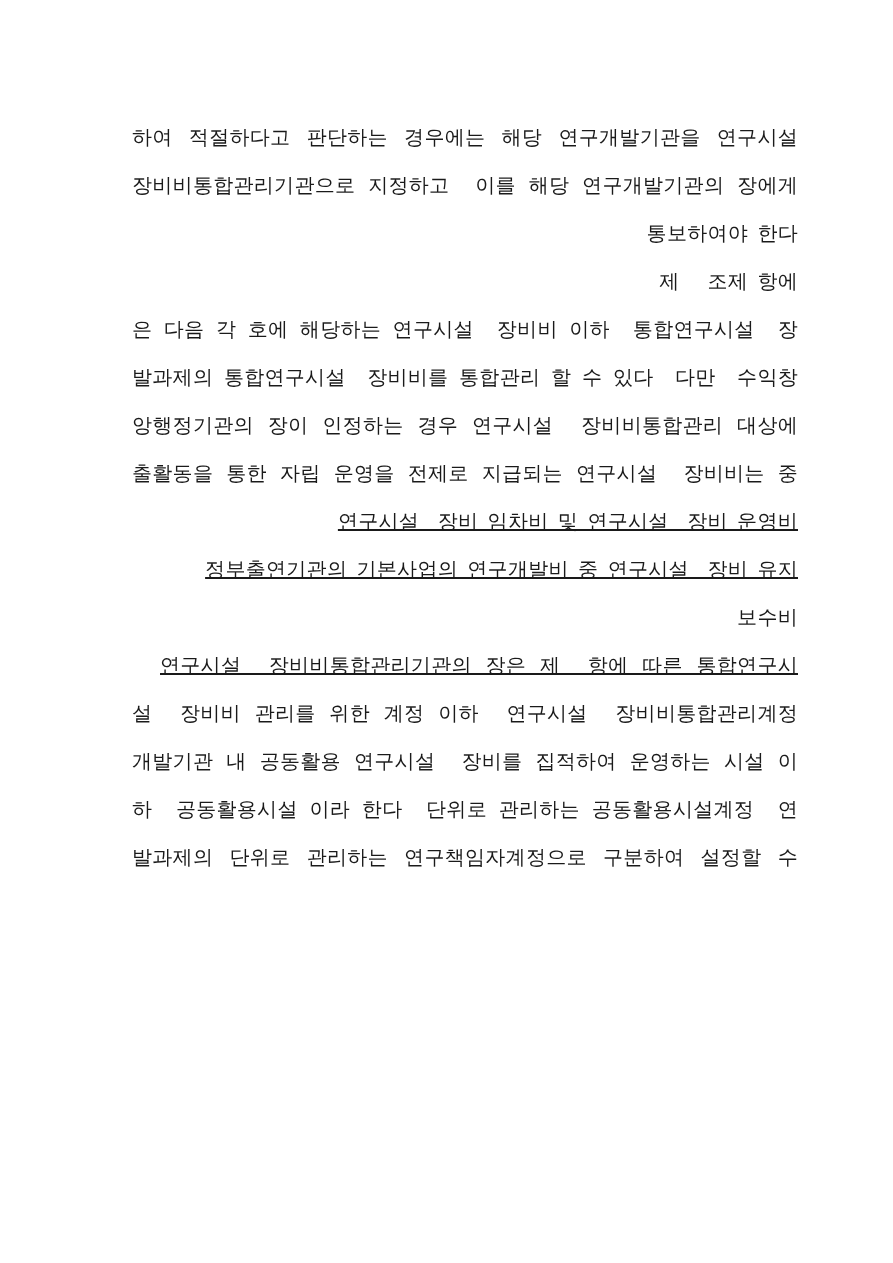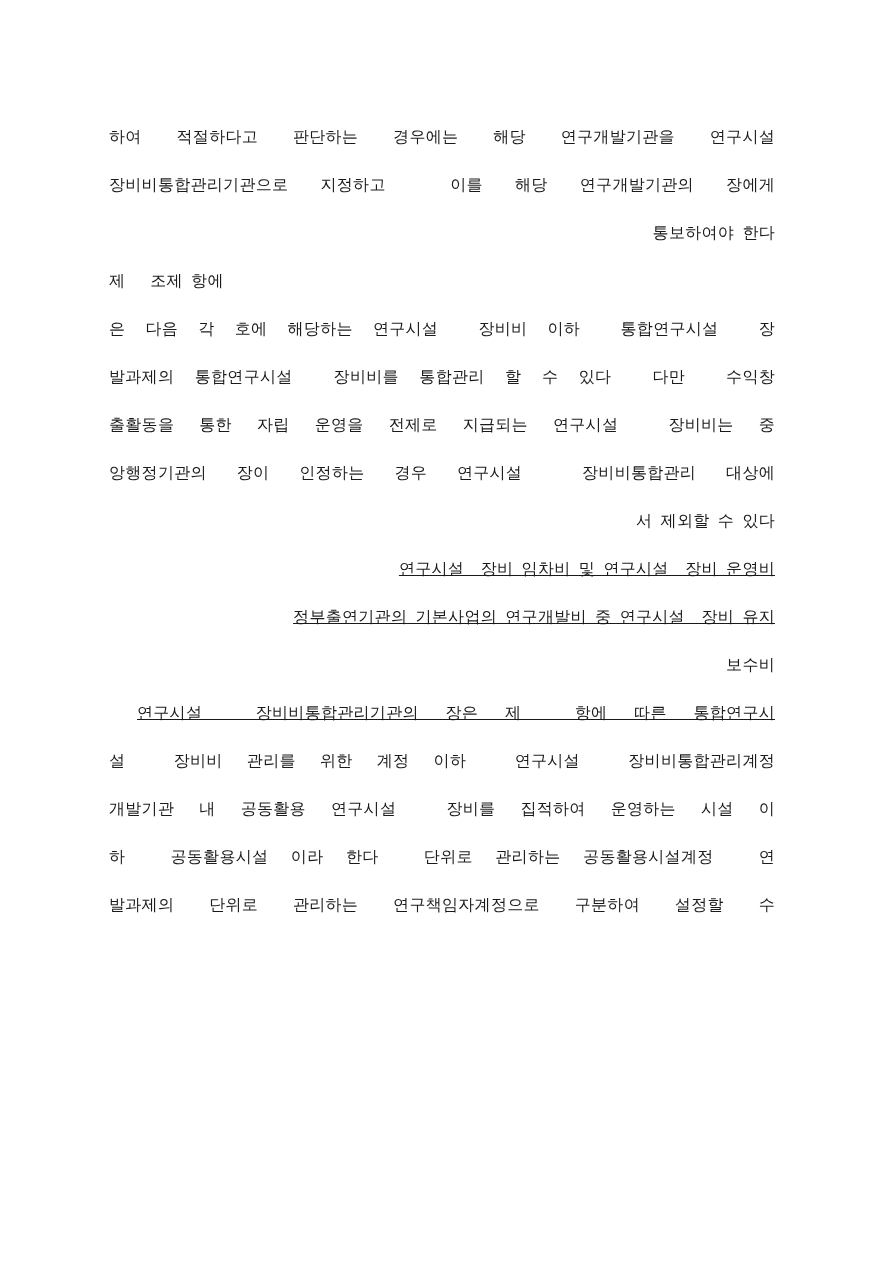--- a/index.html
+++ b/index.html
@@ -17,64 +17,63 @@
     overflow:hidden;
   }
   .page{
     position:relative;
     width:893px;
     height:1263px;
     background:var(--bg);
   }
   .textblock{
     position:absolute;
-    left:109px;
+    left:132px;
     top:113px;
     width:666px;
     font-family:"Liberation Serif","DejaVu Serif",serif;
-    font-size:16px;
+    font-size:20px;
     line-height:48px;
     color:var(--ink);
     word-spacing:4px;
     letter-spacing:0.3px;
   }
   p.line{
     margin:0;
     padding:0;
     height:48px;
     text-align:right;
   }
   
   p.line.j{
     text-align:justify;
     text-align-last:justify;
   }
   
   p.line.r{
-    text-align:left;
+    text-align:right;
     font-family:Liberation Serif, serif;
   }
   
   p.line.i1{ padding-left:28px;text-decoration:underline; }
   p.line.i2{ padding-left:11px; }
 </style>
 </head>
 <body>
 
 <div class="page">
   <div class="textblock">
     <p class="line j">하여 적절하다고 판단하는 경우에는 해당 연구개발기관을 연구시설</p>
     <p class="line j">장비비통합관리기관으로 지정하고&nbsp; 이를 해당 연구개발기관의 장에게</p>
     <p class="line">통보하여야 한다</p>
     <p class="line r">제&nbsp;&nbsp;&nbsp;조제 항에</p>
     <p class="line j">은 다음 각 호에 해당하는 연구시설&nbsp; 장비비 이하&nbsp; 통합연구시설&nbsp; 장</p>
     <p class="line j">발과제의 통합연구시설&nbsp; 장비비를 통합관리 할 수 있다&nbsp; 다만&nbsp; 수익창</p>
+    <p class="line j">앙행정기관의 장이 인정하는 경우 연구시설&nbsp; 장비비통합관리 대상에</p>
     <p class="line j">출활동을 통한 자립 운영을 전제로 지급되는 연구시설&nbsp; 장비비는 중</p>
-    <p class="line j">앙행정기관의 장이 인정하는 경우 연구시설&nbsp; 장비비통합관리 대상에</p>
-    <p class="line">서 제외할 수 있다</p>
     <p class="line i1">연구시설&nbsp; 장비 임차비 및 연구시설&nbsp; 장비 운영비</p>
     <p class="line i1">정부출연기관의 기본사업의 연구개발비 중 연구시설&nbsp; 장비 유지</p>
     <p class="line i2">보수비</p>
     <p class="line j i1">연구시설&nbsp; 장비비통합관리기관의 장은 제&nbsp; 항에 따른 통합연구시</p>
     <p class="line j">설&nbsp; 장비비 관리를 위한 계정 이하&nbsp; 연구시설&nbsp; 장비비통합관리계정</p>
     <p class="line j">개발기관 내 공동활용 연구시설&nbsp; 장비를 집적하여 운영하는 시설 이</p>
     <p class="line j">하&nbsp; 공동활용시설 이라 한다&nbsp; 단위로 관리하는 공동활용시설계정&nbsp; 연</p>
     <p class="line j">발과제의 단위로 관리하는 연구책임자계정으로 구분하여 설정할 수</p>
   </div>
 </div>

